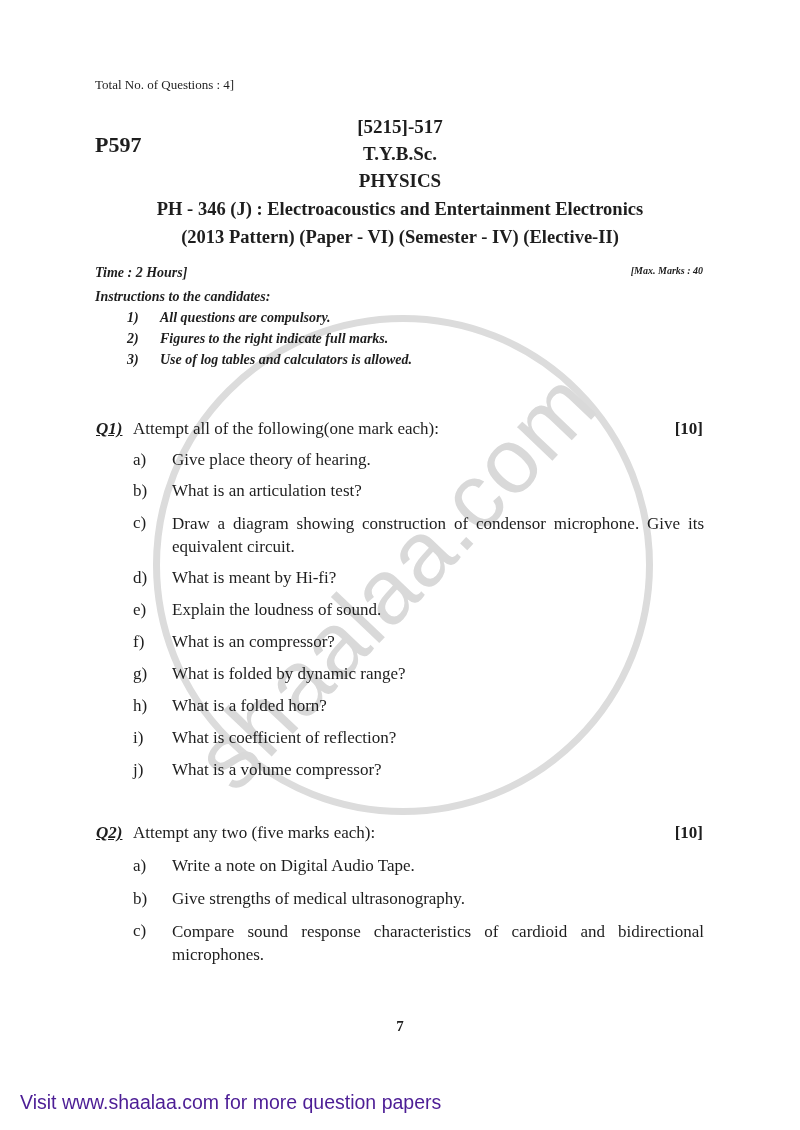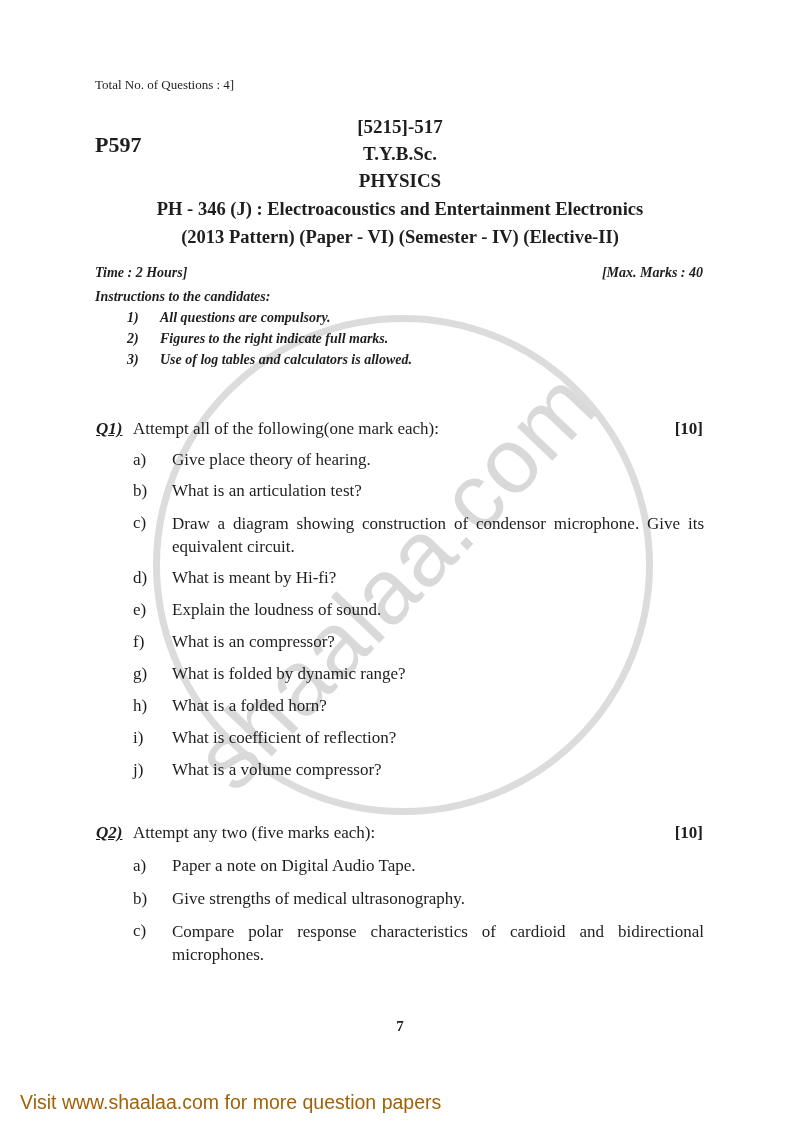--- a/index.html
+++ b/index.html
@@ -29,34 +29,34 @@
     .paper-code { left: 95px; top: 107px; font-size: 22px; font-weight: bold; margin-top: 25px; }
 
     .center-line { left: 0; width: 800px; text-align: center; font-weight: bold; }
     .seat { top: 116px; font-size: 19px; }
     .course { top: 143px; font-size: 19px; }
     .subject { top: 170px; font-size: 19px; }
     .title { top: 199px; font-size: 18.5px; }
     .pattern { top: 227px; font-size: 18.5px; }
 
     .time { left: 95px; top: 265px; font-size: 14px; font-weight: bold; font-style: italic; }
-    .maxmarks { right: 97px; top: 265px; font-size: 14px; font-weight: bold; font-style: italic; }
+    .maxmarks { right: 97px; top: 265px; font-size: 10px; font-weight: bold; font-style: italic; }
     .instr-head { left: 95px; top: 289px; font-size: 14px; font-weight: bold; font-style: italic; font-family: Liberation Serif, serif; }
     .instr-num { left: 127px; font-size: 14px; font-weight: bold; font-style: italic; }
     .instr-text { left: 160px; font-size: 14px; font-weight: bold; font-style: italic; }
 
     .q-label { left: 96px; font-size: 17px; font-weight: bold; font-style: italic; text-decoration: underline; }
     .q-text { left: 133px; font-size: 17px; }
     .q-marks { right: 97px; font-size: 17px; font-weight: bold; }
     .item-letter { left: 133px; font-size: 17px; }
     .item-text { left: 172px; font-size: 17px; text-align: center; }
     .item-text.wrap { white-space: normal; width: 532px; text-align: justify; text-align-last: left; line-height: 23px; }
 
     .page-num { left: 0; width: 800px; text-align: center; top: 1018px; font-size: 15px; font-weight: bold; }
-    .footer { left: 20px; top: 1091px; font-family: "Liberation Sans", "DejaVu Sans", sans-serif; font-size: 19.5px; color: #a16207; }
+    .footer { left: 20px; top: 1091px; font-family: "Liberation Sans", "DejaVu Sans", sans-serif; font-size: 19.5px; color: #4c1d95; }
   </style>
 </head>
 <body>
 
 <div class="wm-circle"></div>
 <div class="wm-text">shaalaa.com</div>
 
 <div class="abs total-q">Total No. of Questions : 4]</div>
 <div class="abs paper-code">P597</div>
 <div class="abs center-line seat">[5215]-517</div>
@@ -111,24 +111,24 @@
   <div class="abs item-letter" style="top:760px">j)</div>
   <div class="abs item-text" style="top:760px">What is a volume compressor?</div>
 </div>
 
 <div>
   <div class="abs q-label" style="top:823px">Q2)</div>
   <div class="abs q-text" style="top:823px">Attempt any two (five marks each):</div>
   <div class="abs q-marks" style="top:823px">[10]</div>
 
   <div class="abs item-letter" style="top:856px">a)</div>
-  <div class="abs item-text" style="top:856px">Paper a note on Digital Audio Tape.</div>
+  <div class="abs item-text" style="top:856px">Write a note on Digital Audio Tape.</div>
 
   <div class="abs item-letter" style="top:889px">b)</div>
   <div class="abs item-text" style="top:889px">Give strengths of medical ultrasonography.</div>
 
   <div class="abs item-letter" style="top:921px">c)</div>
-  <div class="abs item-text wrap" style="top:920px">Compare polar response characteristics of cardioid and bidirectional microphones.</div>
+  <div class="abs item-text wrap" style="top:920px">Compare sound response characteristics of cardioid and bidirectional microphones.</div>
 </div>
 
 <div class="abs page-num">7</div>
 
 <div class="abs footer">Visit www.shaalaa.com for more question papers</div>
 
 </body></html>

